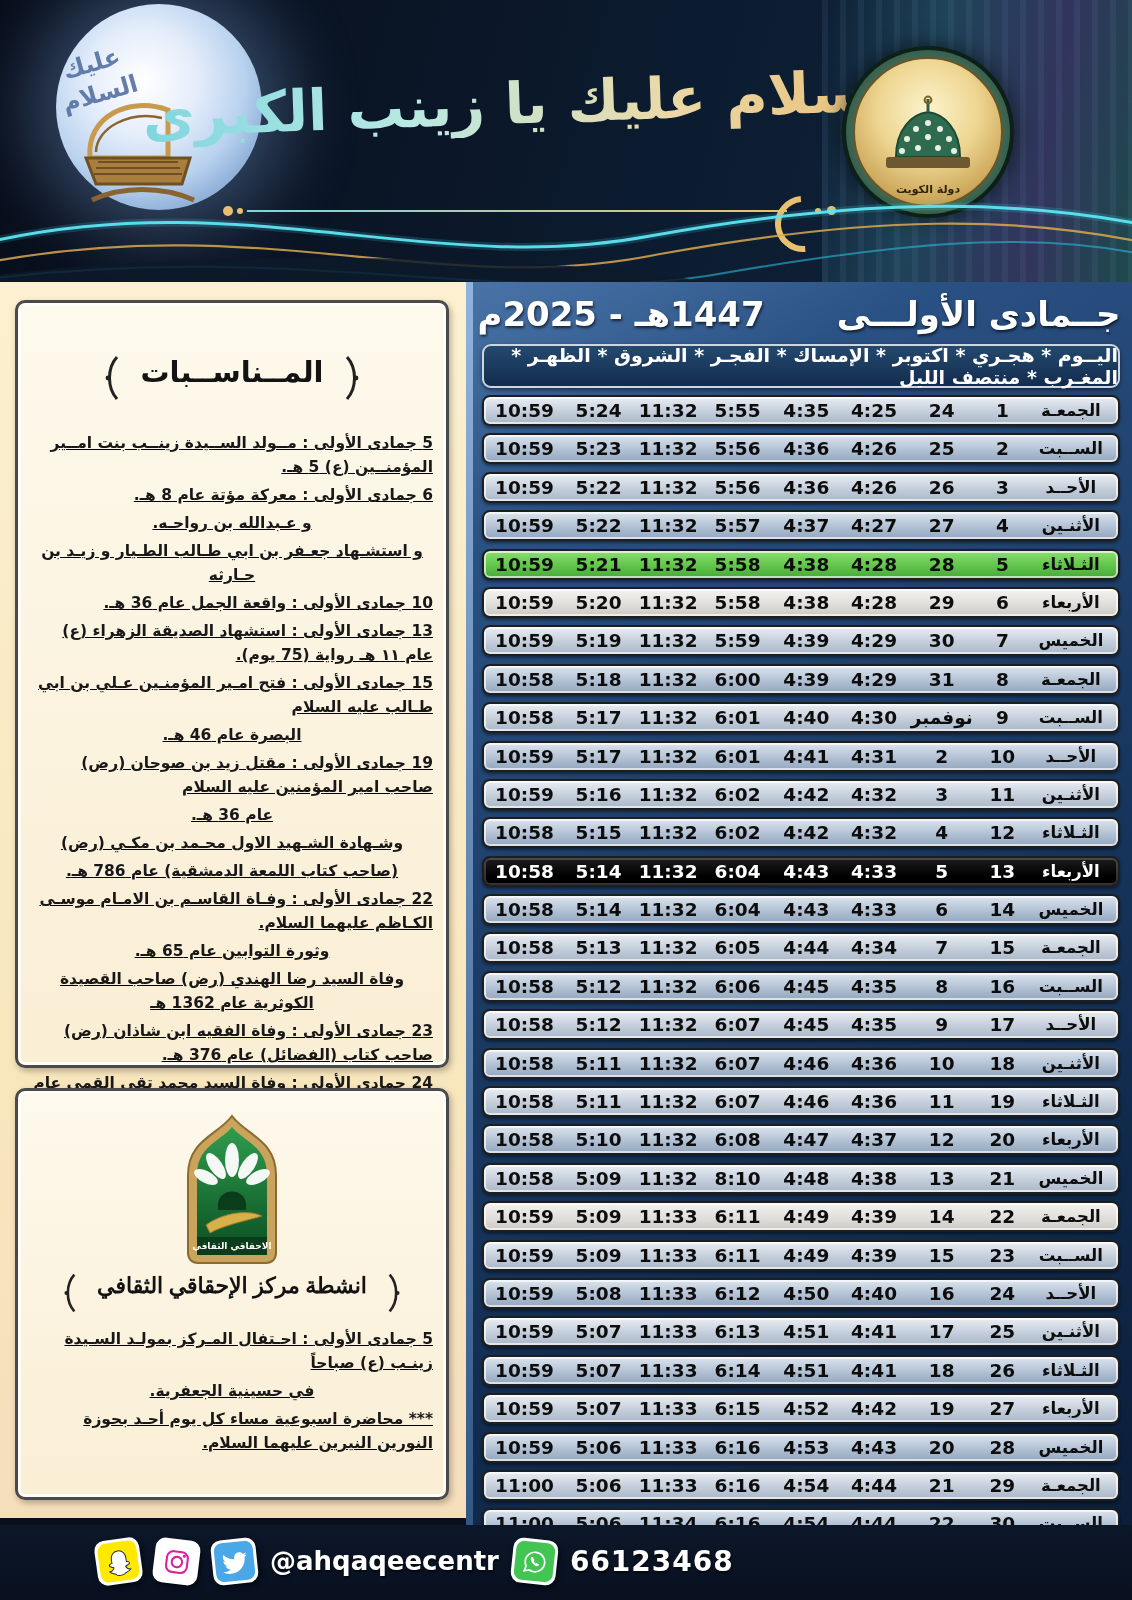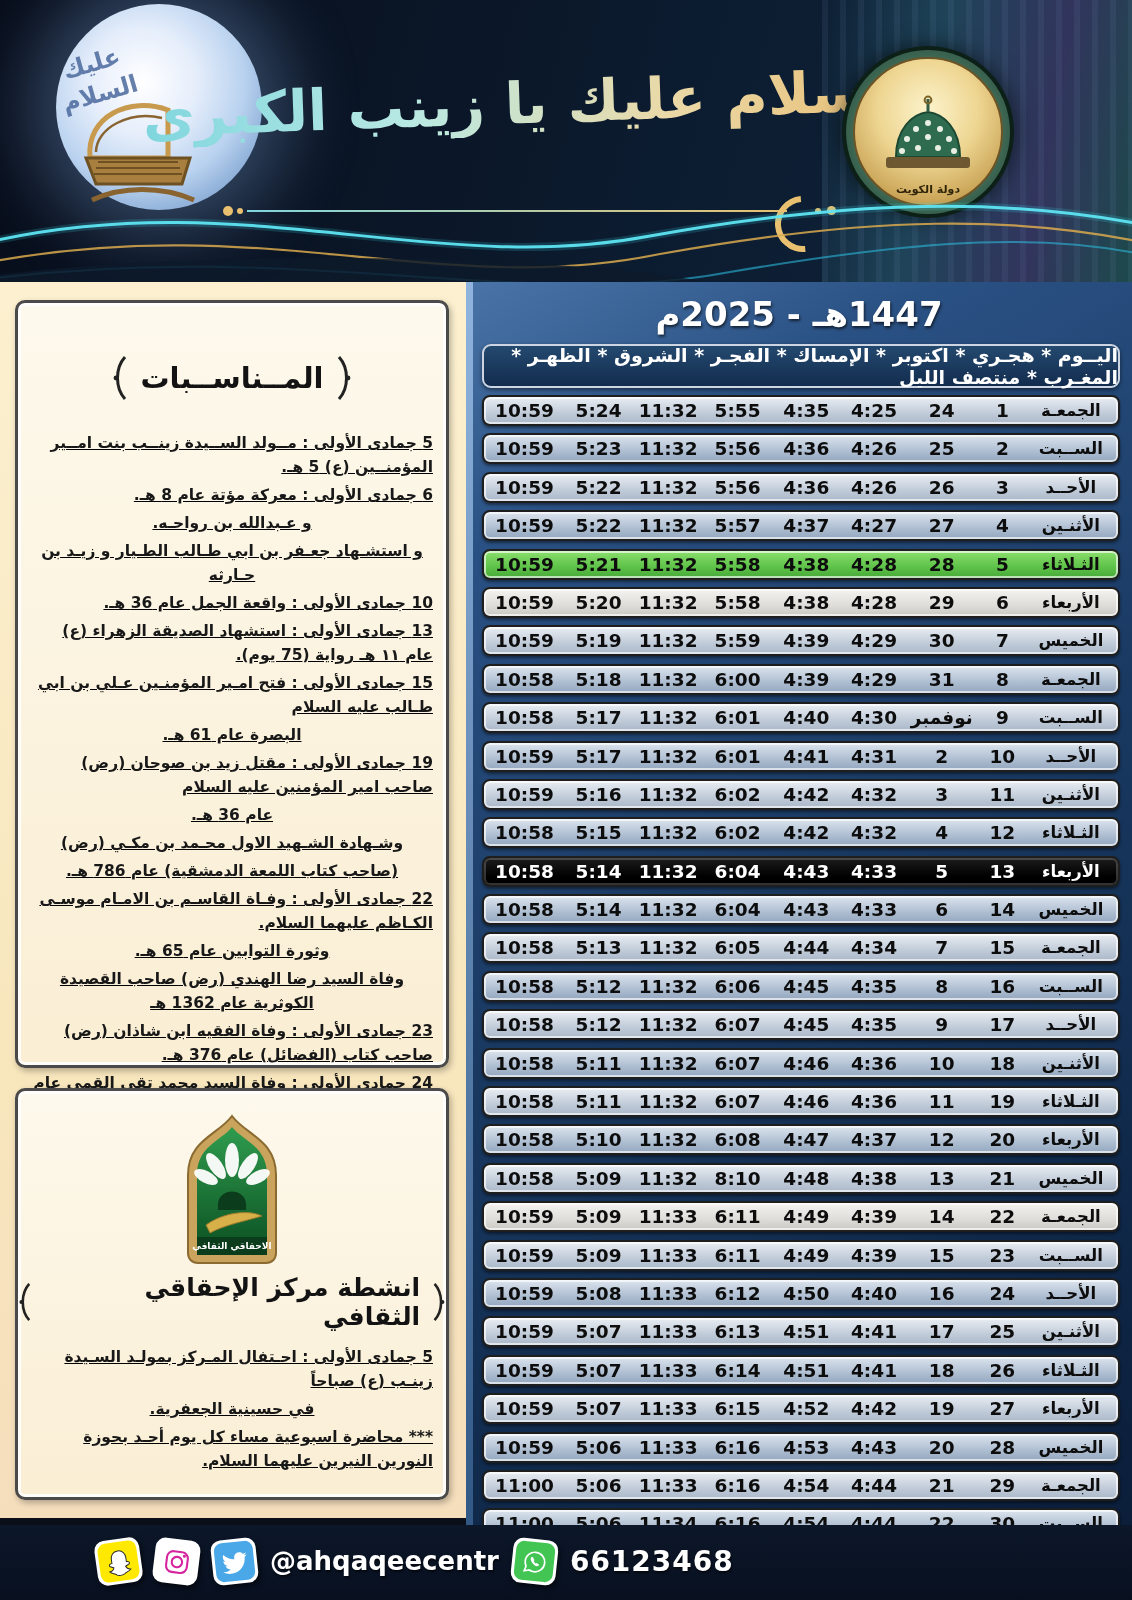--- a/index.html
+++ b/index.html
@@ -50,25 +50,25 @@
   
   .left-col{position:absolute;left:0;top:282px;width:466px;height:1243px;
     background:linear-gradient(180deg,#fcf0d0 0%,#f8e7bd 60%,#f5debc 100%);
     border-bottom:7px solid #0a0f1a;box-sizing:border-box;}
   .panel{position:absolute;left:15px;width:434px;box-sizing:border-box;
     background:linear-gradient(180deg,#fdf9ec 0%,#faeed4 100%);
     border:3px solid #4a4a4a;border-radius:10px;
     box-shadow:inset 0 0 0 3px rgba(255,255,255,.85), 2px 3px 6px rgba(0,0,0,.28);}
   .panel-occasions{top:18px;height:768px;}
   .panel-activities{top:806px;height:412px;}
-  .panel-title-wrap{display:flex;align-items:center;justify-content:center;gap:12px;}
+  .panel-title-wrap{display:flex;align-items:flex-start;justify-content:center;gap:20px;}
   .panel-occasions .panel-title-wrap{margin-top:52px;}
   .panel-activities .panel-title-wrap{margin-top:8px;}
   .panel-title{font-size:29px;font-weight:bold;color:#131313;direction:rtl;}
-  .panel-activities .panel-title{font-size:25px;}
+  .panel-activities .panel-title{font-size:22px;font-family:Liberation Serif, serif;}
   .entries{margin-top:30px;padding:0 13px;text-decoration:underline;}
   .panel-activities .entries{margin-top:14px;}
   .entry{direction:rtl;font-size:15.5px;font-weight:bold;color:#181818;margin:4px 0;line-height:1.55;}
   .entry.right{text-align:right;}
   .entry.center{text-align:center;}
   .arch-logo{display:block;margin:22px auto 0;}
 
   
   .table-panel{position:absolute;left:466px;top:282px;width:666px;height:1318px;
     background:linear-gradient(150deg,#4a74a8 0%,#2a5184 16%,#1a3a63 45%,#102a4c 72%,#0a1b36 100%);}
@@ -186,21 +186,21 @@
           </svg>
       </div>
       <div class="entries">
           <p class="entry right">5 جمادى الأولى : مــولد الســيدة زينــب بنت امــير المؤمنــين (ع) 5 هـ.</p>
           <p class="entry right">6 جمادى الأولى : معركة مؤتة عام 8 هـ.</p>
           <p class="entry center">و عـبدالله بن رواحـه.</p>
           <p class="entry center">و استشـهاد جعـفر بن ابي طـالب الطـيار و زيـد بن حـارثه</p>
           <p class="entry right">10 جمادى الأولى : واقعة الجمل عام 36 هـ.</p>
           <p class="entry right">13 جمادى الأولى : استشهاد الصديقة الزهراء (ع) عام ١١ هـ رواية (75 يوم).</p>
           <p class="entry right">15 جمادى الأولى : فتح امـير المؤمنـين عـلي بن ابي طـالب عليه السلام</p>
-          <p class="entry center">البصرة عام 61 هـ.</p>
+          <p class="entry center">البصرة عام 46 هـ.</p>
           <p class="entry right">19 جمادى الأولى : مقتل زيد بن صوحان (رض) صاحب امير المؤمنين عليه السلام</p>
           <p class="entry center">عام 36 هـ.</p>
           <p class="entry center">وشـهادة الشـهيد الاول محـمد بن مكـي (رض)</p>
           <p class="entry center">(صاحب كتاب اللمعة الدمشقية) عام 786 هـ.</p>
           <p class="entry right">22 جمادى الأولى : وفـاة القاسـم بن الامـام موسـى الكـاظم عليهما السلام.</p>
           <p class="entry center">وثورة التوابين عام 65 هـ.</p>
           <p class="entry center">وفاة السيد رضا الهندي (رض) صاحب القصيدة الكوثرية عام 1362 هـ</p>
           <p class="entry right">23 جمادى الأولى : وفاة الفقيه ابن شاذان (رض) صاحب كتاب (الفضائل) عام 376 هـ.</p>
           <p class="entry right">24 جمادى الأولى : وفاة السيد محمد تقي القمي عام 1344 هـ.</p>
           <p class="entry right">26 جمادى الأولى : وفاة المحقق النائيني (رض) عام 1355 هـ.</p>
@@ -244,20 +244,21 @@
       <div class="entries">
           <p class="entry right">5 جمادى الأولى : احـتفال المـركز بمولـد السـيدة زينـب (ع) صباحاً</p>
           <p class="entry center">في حسينية الجعفرية.</p>
           <p class="entry right">*** محاضرة اسبوعية مساء كل يوم أحـد بحوزة النورين النيرين عليهما السلام.</p>
         </div>
     </div>
   </div>
 
   <div class="table-panel">
     <div class="month">
+      <span>جــمادى الأولـــى</span>
       <span>1447هـ - 2025م</span>
     </div>
     <div class="thead">اليــوم * هجـري * اكتوبر * الإمساك * الفجـر * الشروق * الظهـر * المغـرب * منتصف الليل</div>
     <div class="rows">
         <div class="row ">
           <div class="cell day">الجمعـة</div>
           <div class="cell">1</div>
           <div class="cell">24</div>
           <div class="cell">4:25</div>
           <div class="cell">4:35</div>

